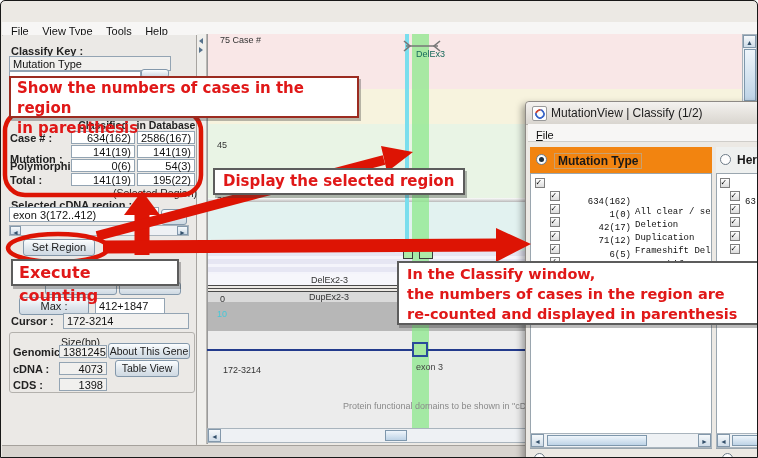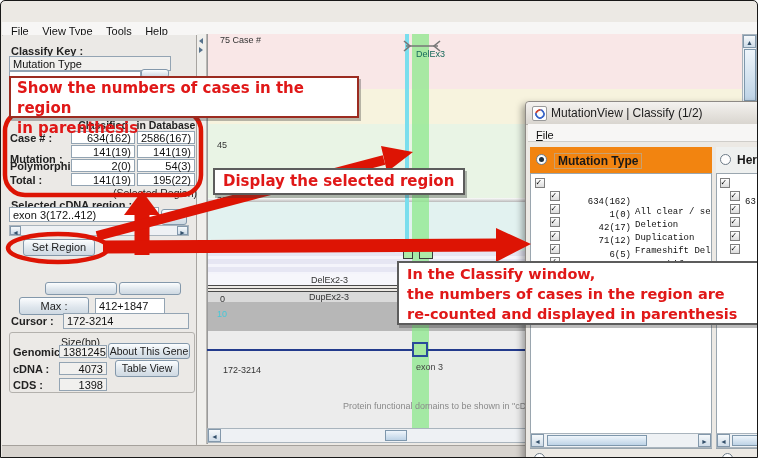--- a/index.html
+++ b/index.html
@@ -86,21 +86,21 @@
 
   <div class="abs lbl" style="left:9px;top:131px;">Case # :</div>
   <div class="abs fld num" style="left:70px;top:130px;width:64px;height:13px;">634(162)</div>
   <div class="abs fld num" style="left:136px;top:130px;width:58px;height:13px;">2586(167)</div>
 
   <div class="abs lbl" style="left:9px;top:152px;">Mutation :</div>
   <div class="abs fld num" style="left:70px;top:144px;width:64px;height:13px;">141(19)</div>
   <div class="abs fld num" style="left:136px;top:144px;width:58px;height:13px;">141(19)</div>
 
   <div class="abs lbl" style="left:9px;top:159px;">Polymorphism :</div>
-  <div class="abs fld num" style="left:70px;top:158px;width:64px;height:13px;">2(0)</div>
+  <div class="abs fld num" style="left:70px;top:158px;width:64px;height:13px;">0(6)</div>
   <div class="abs fld num" style="left:136px;top:158px;width:58px;height:13px;">54(3)</div>
 
   <div class="abs lbl" style="left:9px;top:173px;">Total :</div>
   <div class="abs fld num" style="left:70px;top:172px;width:64px;height:13px;">141(19)</div>
   <div class="abs fld num" style="left:136px;top:172px;width:58px;height:13px;">195(22)</div>
 
   <div class="abs small" style="left:78px;top:186px;width:118px;text-align:right;">(Selected Region)</div>
 
   <div class="abs lbl" style="left:10px;top:198px;">Selected cDNA region :</div>
   <div class="abs fld" style="left:8px;top:206px;width:150px;height:15px;line-height:14px;">exon 3(172..412)</div>
@@ -287,19 +287,20 @@
 
     <line x1="102" y1="246" x2="497" y2="244" stroke="#dd1404" stroke-width="13"></line>
     <polygon points="530,243 495,227 495,261" fill="#dd1404"></polygon>
   </svg>
 
   <div class="abs ann" style="left:8px;top:75px;width:350px;height:42px;border-color:#9c2b20;font-size:15px;line-height:20px;padding:0 6px;">
     <div>Show the numbers of cases in the region</div>
     <div>in parenthesis</div>
   </div>
   <div class="abs ann" style="left:212px;top:167px;width:252px;height:27px;font-size:15px;line-height:23px;padding:0 8px;">Display the selected region</div>
+  <div class="abs ann" style="left:10px;top:258px;width:168px;height:27px;font-size:16px;line-height:23px;padding:0 6px;">Execute counting</div>
   <div class="abs ann" style="left:396px;top:260px;width:362px;height:64px;font-size:14.5px;line-height:20px;padding:1px 8px;">
     <div>In the Classify window,</div>
     <div>the numbers of cases in the region are</div>
     <div>re-counted and displayed  in parenthesis</div>
   </div>
 
 </div>
 
 </body></html>

